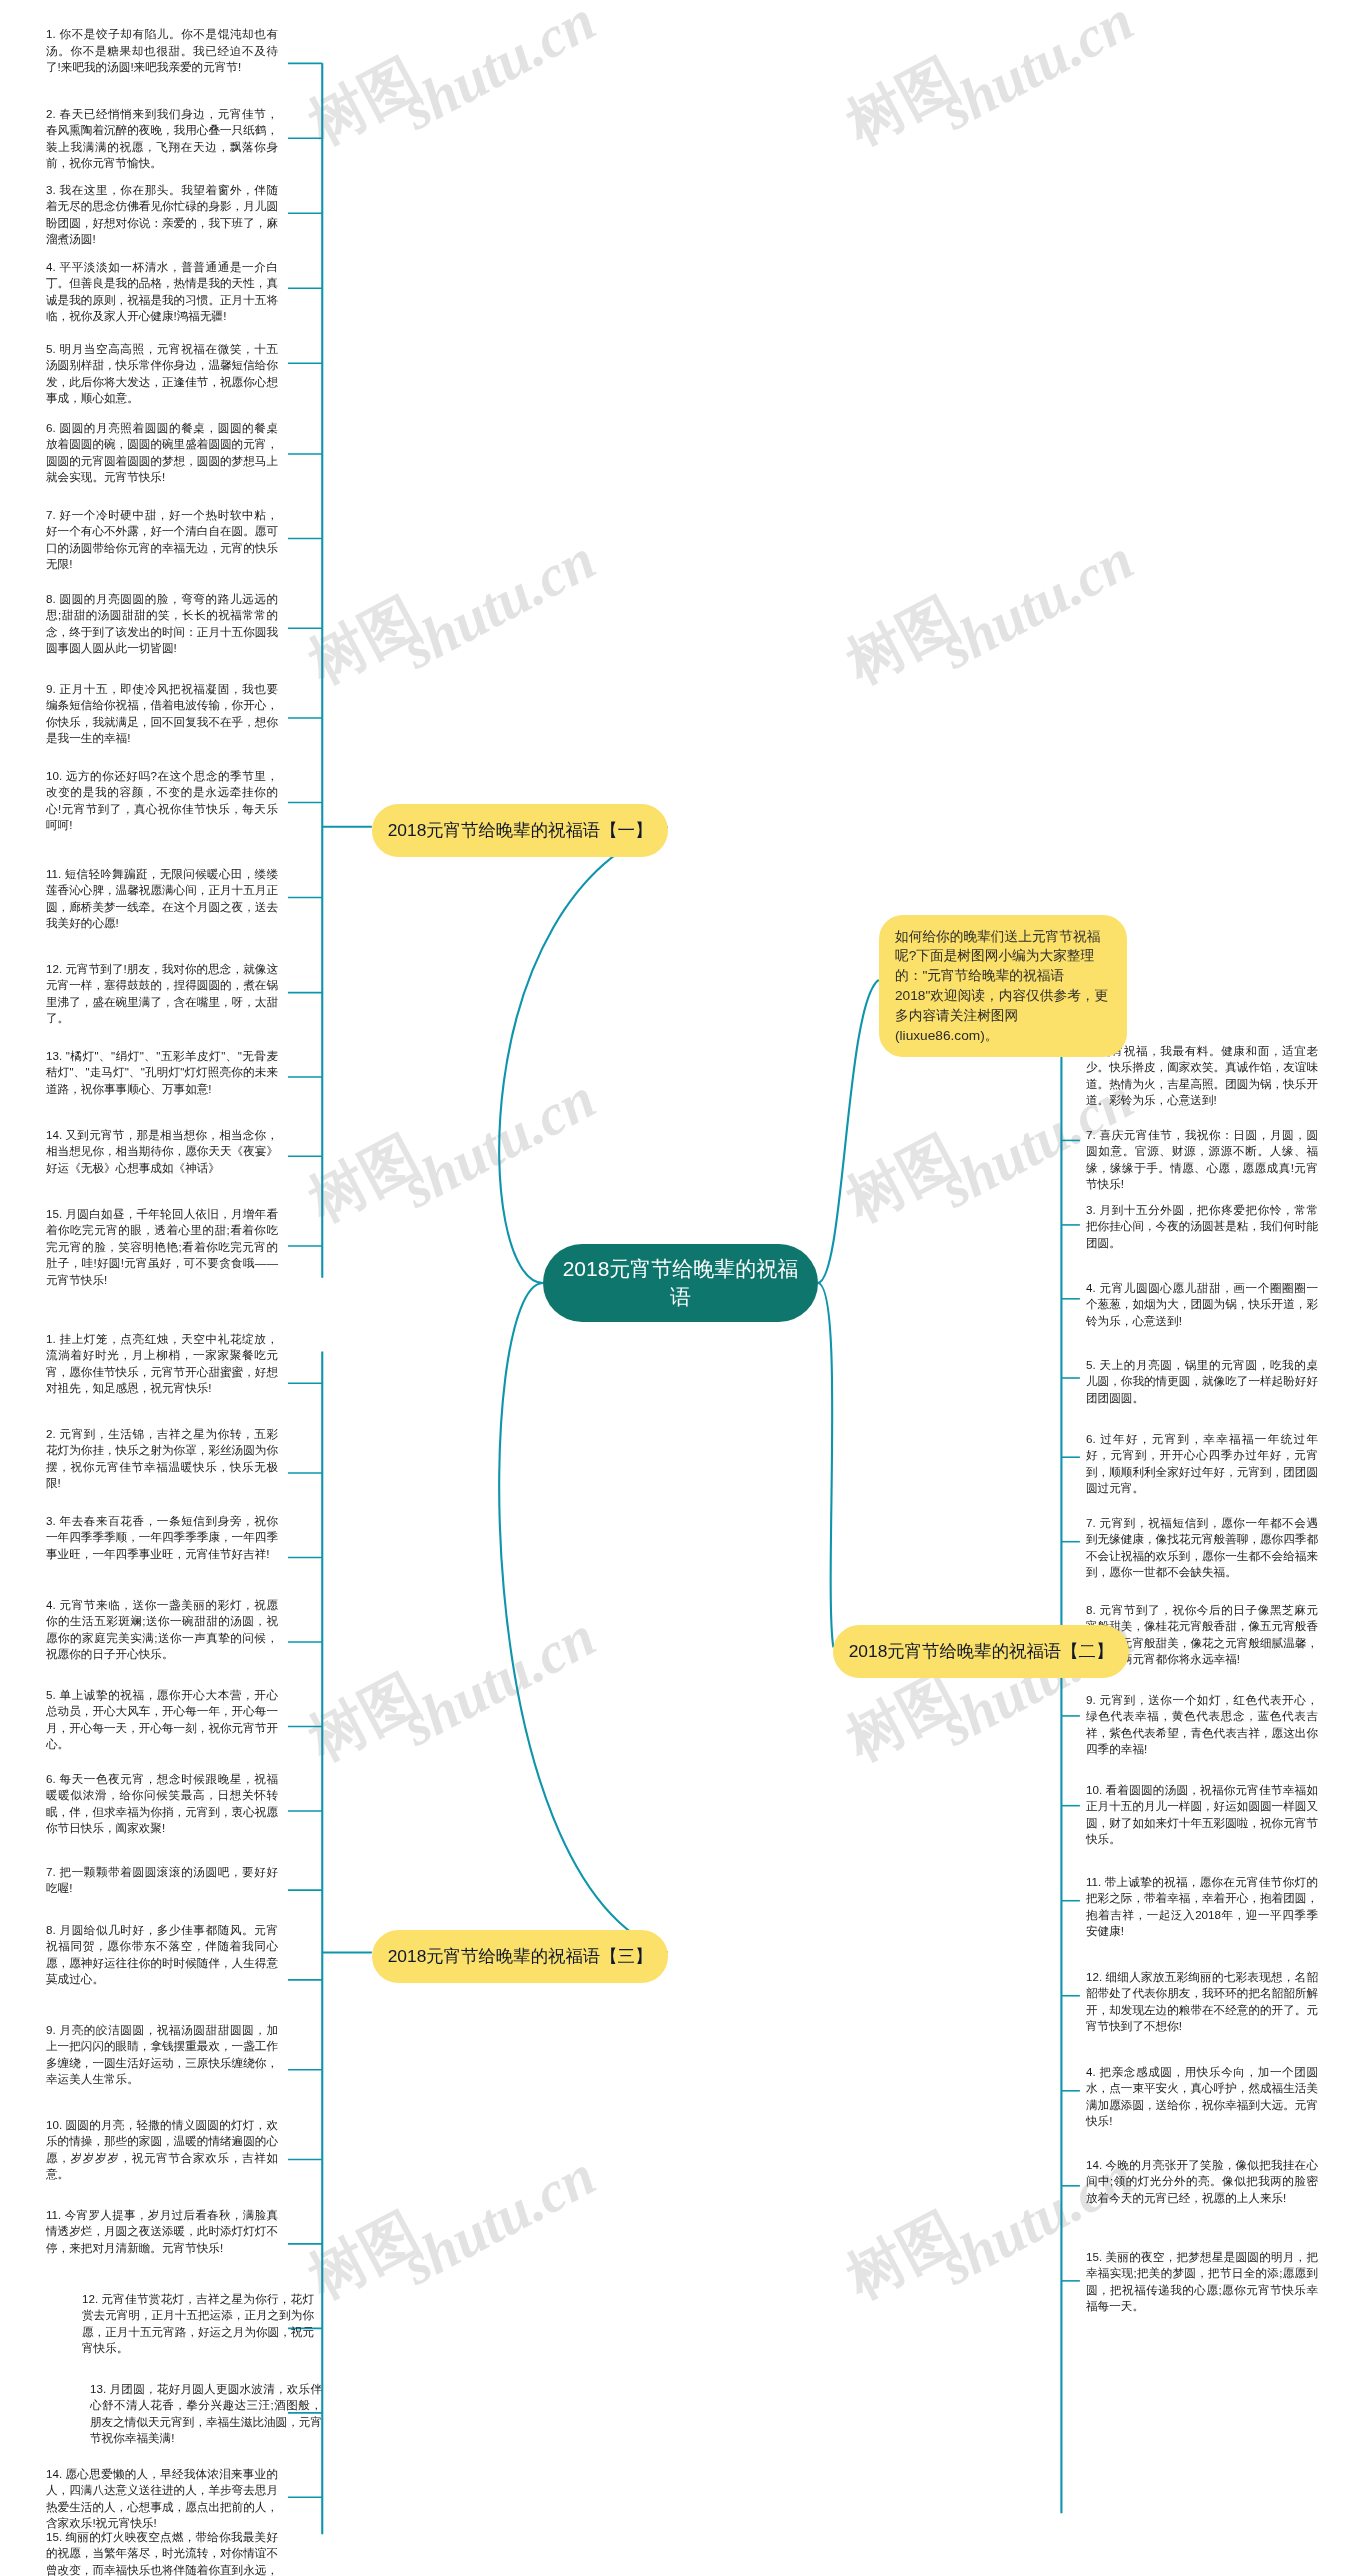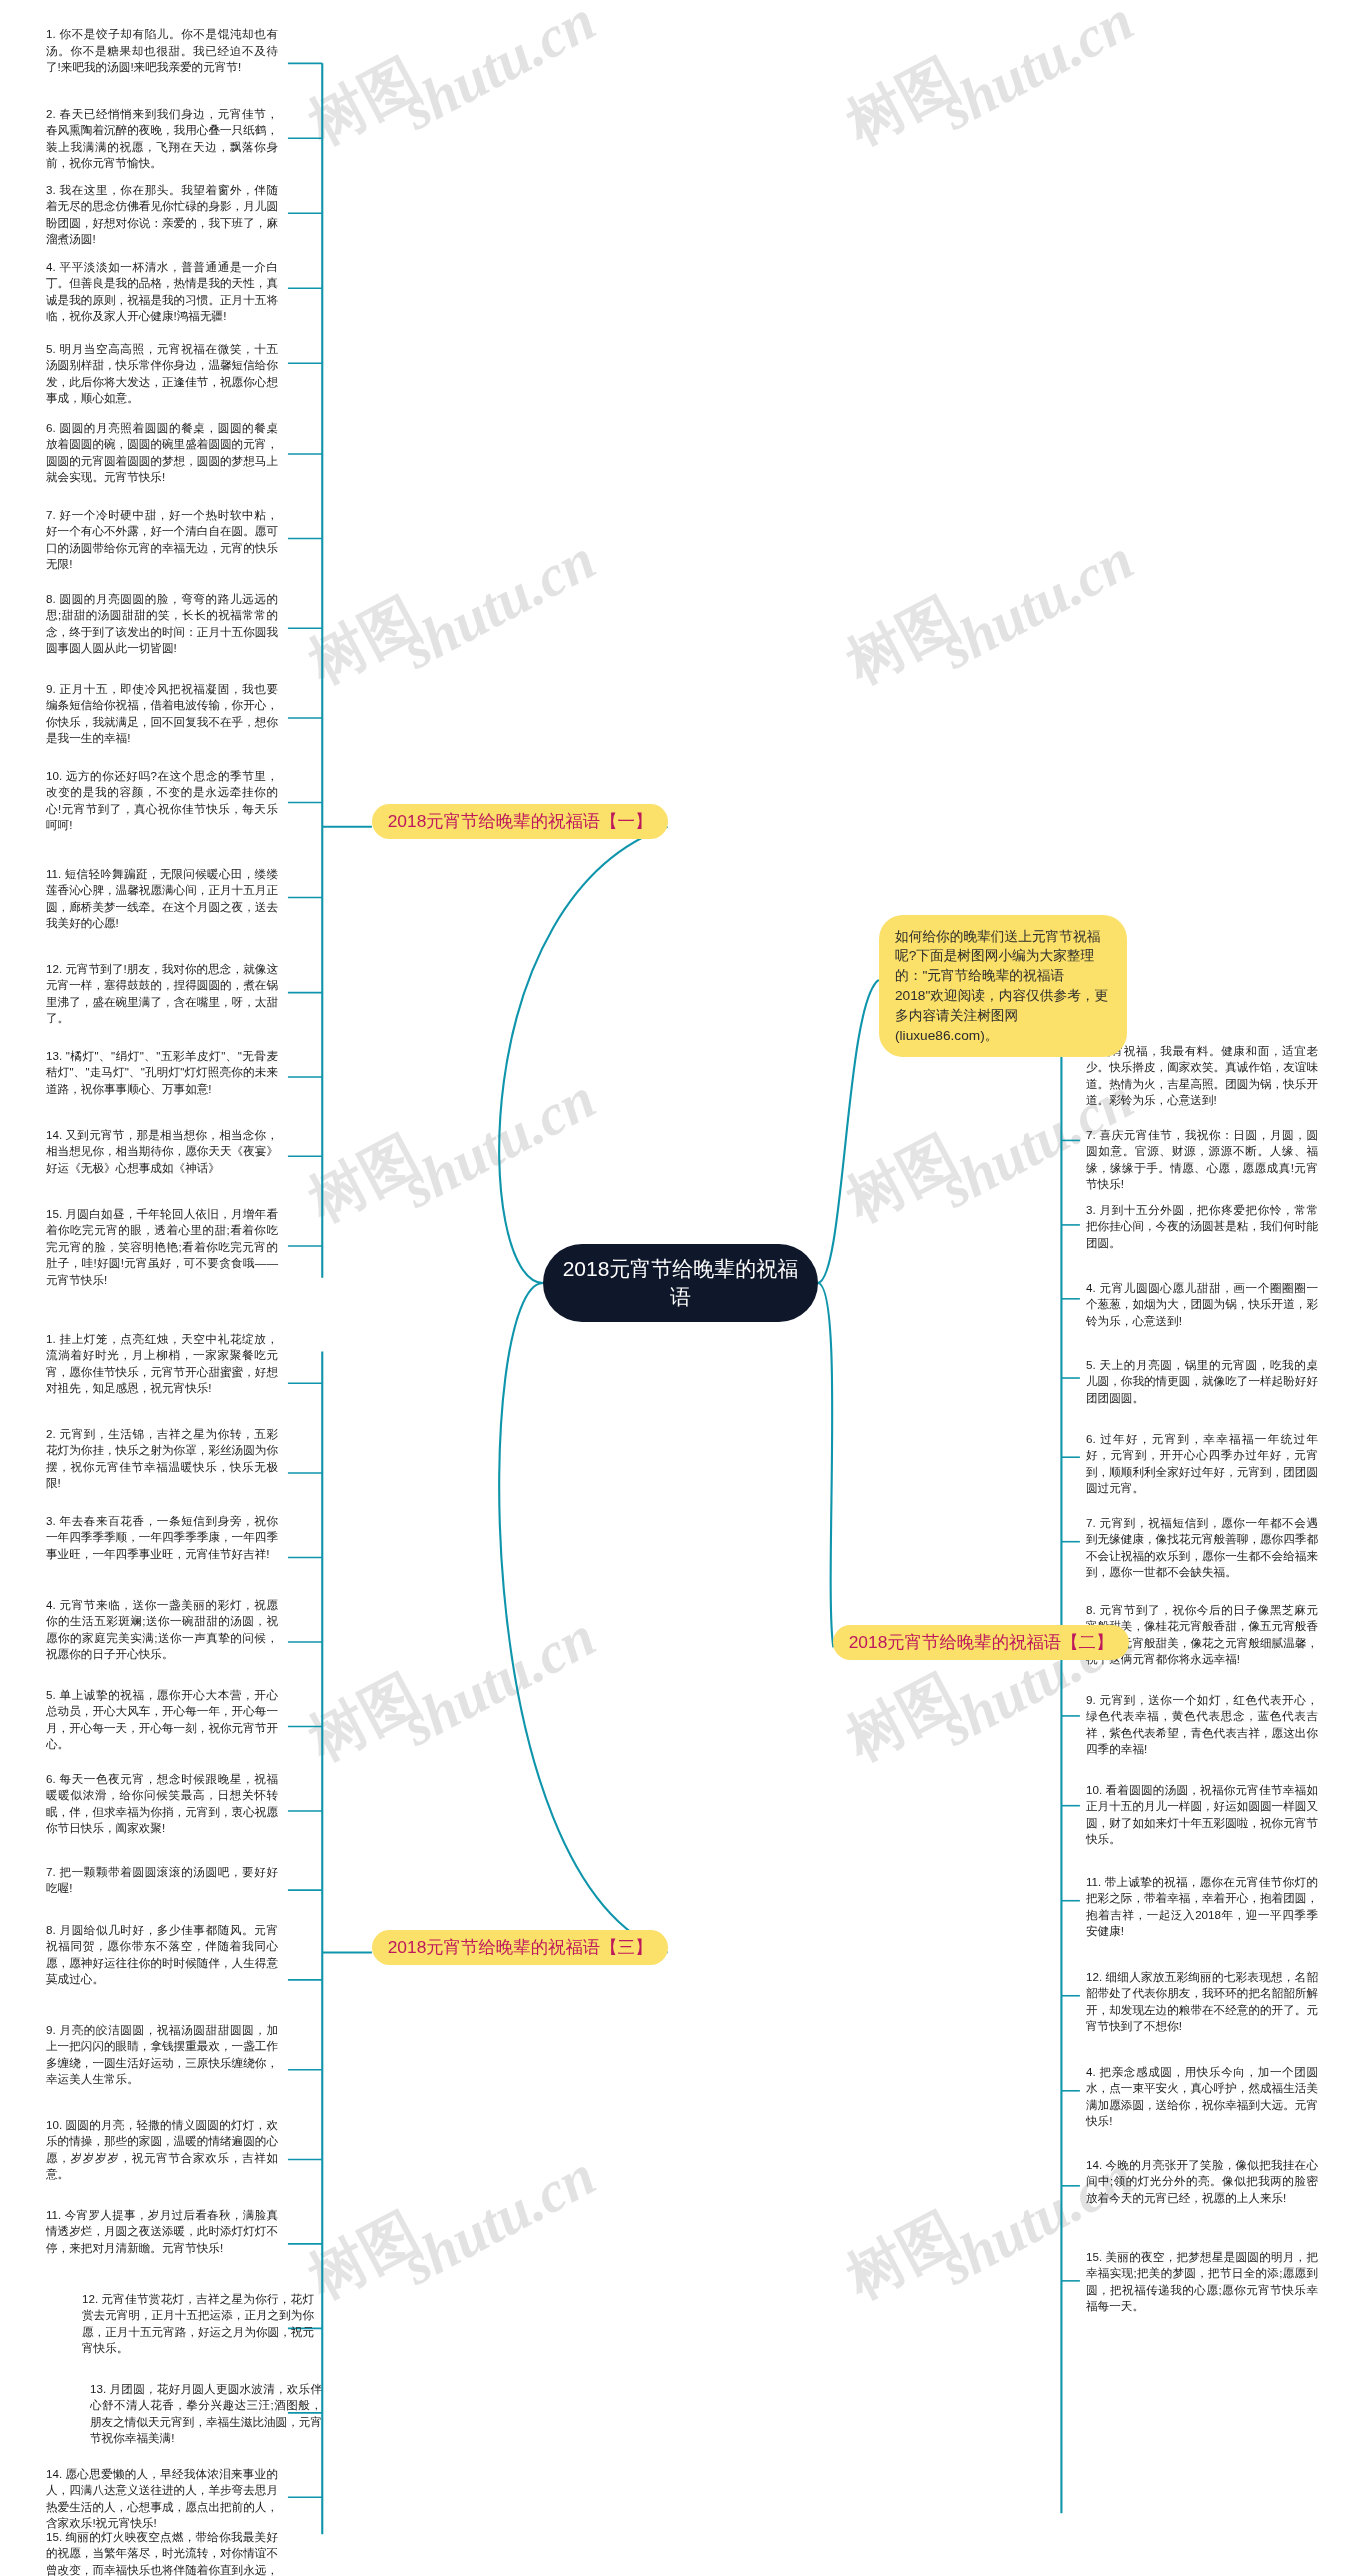--- a/index.html
+++ b/index.html
@@ -58,33 +58,33 @@
     z-index: 3;
     border-radius: 5279px;
     display: flex;
     align-items: center;
     justify-content: center;
     text-align: center;
     line-height: 1.35;
     padding: 7.4px 18px;
   }
   .node-root {
-    background: #0f172a;
+    background: #0f766e;
     color: #ffffff;
     font-size: 21px;
     left: 543px;
     top: 1244px;
     width: 275px;
     height: 78px;
   }
   .node-branch {
     background: #fbe06a;
-    color: #be185d;
+    color: #0f172a;
     font-size: 17.4px;
-    height: 35px;
+    height: 53px;
     white-space: nowrap;
   }
   #branch-1 { left: 372px; top: 804px; width: 296px; }
   #branch-2 { left: 833px; top: 1625px; width: 296px; }
   #branch-3 { left: 372px; top: 1930px; width: 296px; }
 
   .node-note {
     position: absolute;
     z-index: 3;
     background: #fbe06a;

